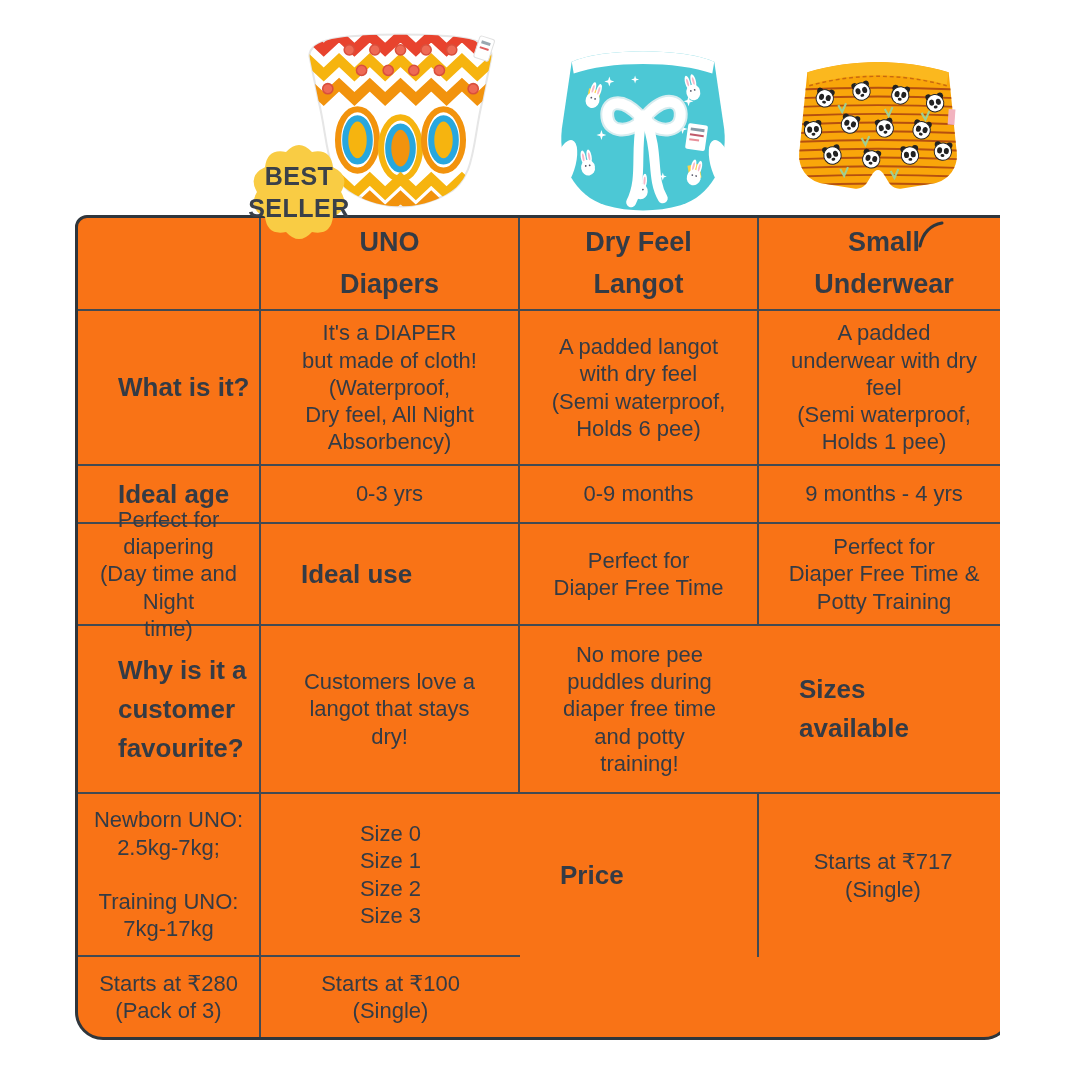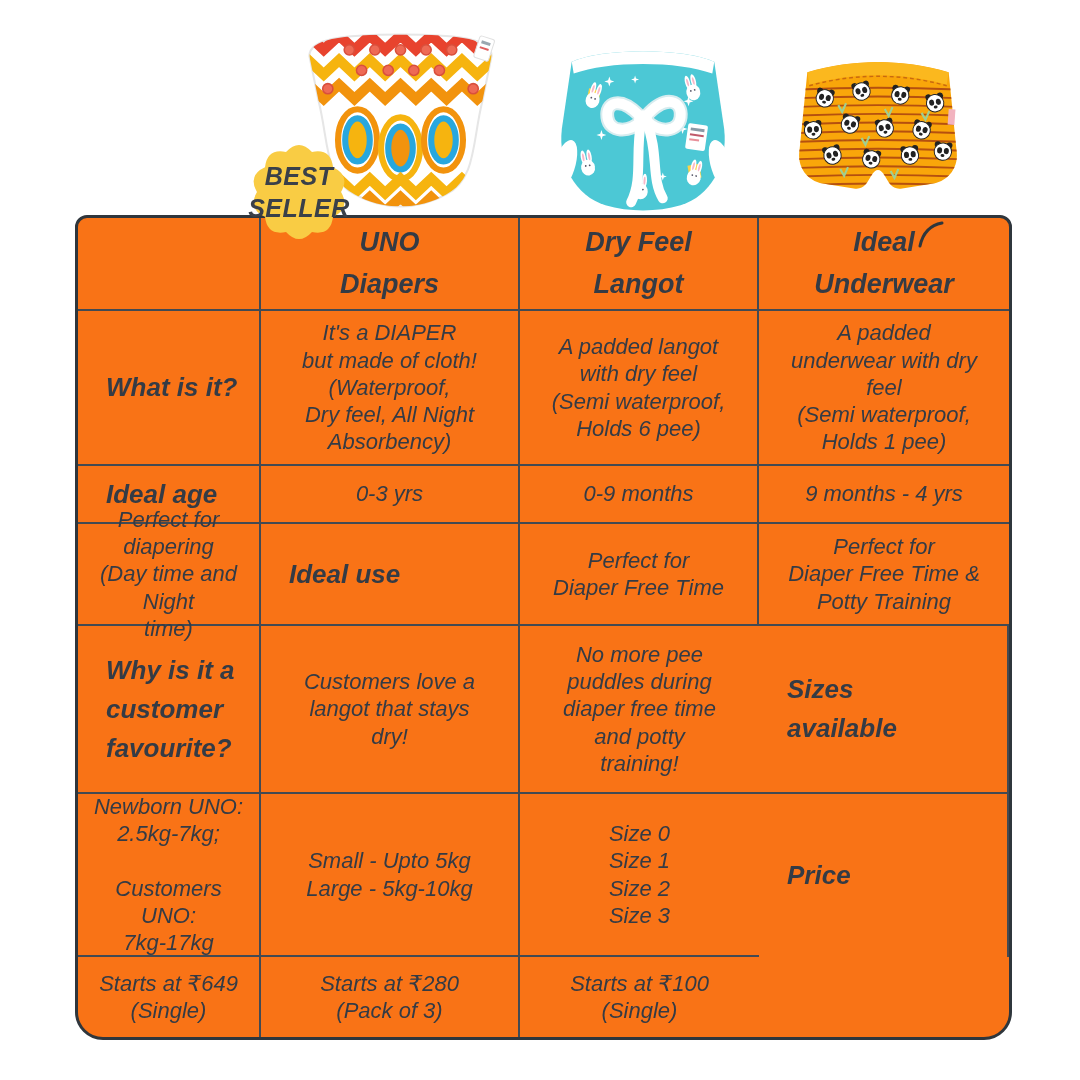--- a/index.html
+++ b/index.html
@@ -1,18 +1,18 @@
 <!DOCTYPE html>
 <html><head>
 <meta charset="utf-8">
 <style>
   html,body{margin:0;padding:0;background:#ffffff;}
   .canvas{
-    position:relative;width:1080px;height:1080px;background:#ffffff;overflow:hidden;
-    font-family:"Liberation Sans","DejaVu Sans",sans-serif;color:#343b45;font-style:italic;
+    position:relative;width:1000px;height:1080px;background:#ffffff;overflow:hidden;
+    font-family:"Liberation Sans","DejaVu Sans",sans-serif;color:#343b45;
   }
   
   .product{position:absolute;z-index:1;}
   .product-uno{left:293px;top:26px;width:215px;height:192px;}
   .product-langot{left:544px;top:36px;width:198px;height:192px;}
   .product-padded{left:786px;top:40px;width:184px;height:170px;}
   
   .best-seller{position:absolute;left:236px;top:135px;width:126px;height:114px;z-index:5;}
   .best-seller svg{position:absolute;inset:0;width:100%;height:100%;}
   .badge-label{
@@ -36,21 +36,21 @@
   }
   .cell{
     box-sizing:border-box;display:flex;align-items:center;justify-content:center;
     border-right:2px solid #424a53;border-bottom:2px solid #424a53;
     text-align:center;white-space:pre-line;padding:4px 8px;
   }
   .cell.col-last{border-right:none;}
   .cell.row-last{border-bottom:none;}
   .cell.header{font-weight:700;font-size:27px;line-height:1.55;}
   .cell.label{
-    justify-content:flex-start;text-align:left;padding-left:28px;
+    justify-content:flex-start;text-align:left;padding-left:40px;
     font-weight:700;font-size:26px;line-height:1.5;
   }
   .cell.data{font-size:22px;line-height:1.24;}
 </style>
 </head>
 <body>
 
 <div class="canvas">
 
   <svg class="product product-uno" viewBox="0 0 210 185">
@@ -211,21 +211,21 @@
     <path d="M4,25 C7,11 15,4 26,2" stroke="#2f363c" stroke-width="3" fill="none" stroke-linecap="round"></path>
   </svg>
 
   <div class="cmp-table">
 
     <div class="cell header"></div>
     <div class="cell header">UNO
 Diapers</div>
     <div class="cell header">Dry Feel
 Langot</div>
-    <div class="cell header col-last">Ideal
+    <div class="cell header col-last">Small
 Underwear</div>
 
     <div class="cell label">What is it?</div>
     <div class="cell data">It's a DIAPER
 but made of cloth!
 (Waterproof,
 Dry feel, All Night
 Absorbency)</div>
     <div class="cell data">A padded langot
 with dry feel
@@ -262,31 +262,29 @@
 puddles during
 diaper free time
 and potty
 training!</div>
 
     <div class="cell label">Sizes
 available</div>
     <div class="cell data">Newborn UNO:
 2.5kg-7kg;
 
-Customers UNO:
+Training UNO:
 7kg-17kg</div>
-    <div class="cell data">Small - Upto 5kg
-Large - 5kg-10kg</div>
     <div class="cell data col-last">Size 0
 Size 1
 Size 2
 Size 3</div>
 
     <div class="cell label row-last">Price</div>
-    <div class="cell data row-last">Starts at ₹649
+    <div class="cell data row-last">Starts at ₹717
 (Single)</div>
     <div class="cell data row-last">Starts at ₹280
 (Pack of 3)</div>
     <div class="cell data row-last col-last">Starts at ₹100
 (Single)</div>
 
   </div>
 </div>
 
 </body></html>

